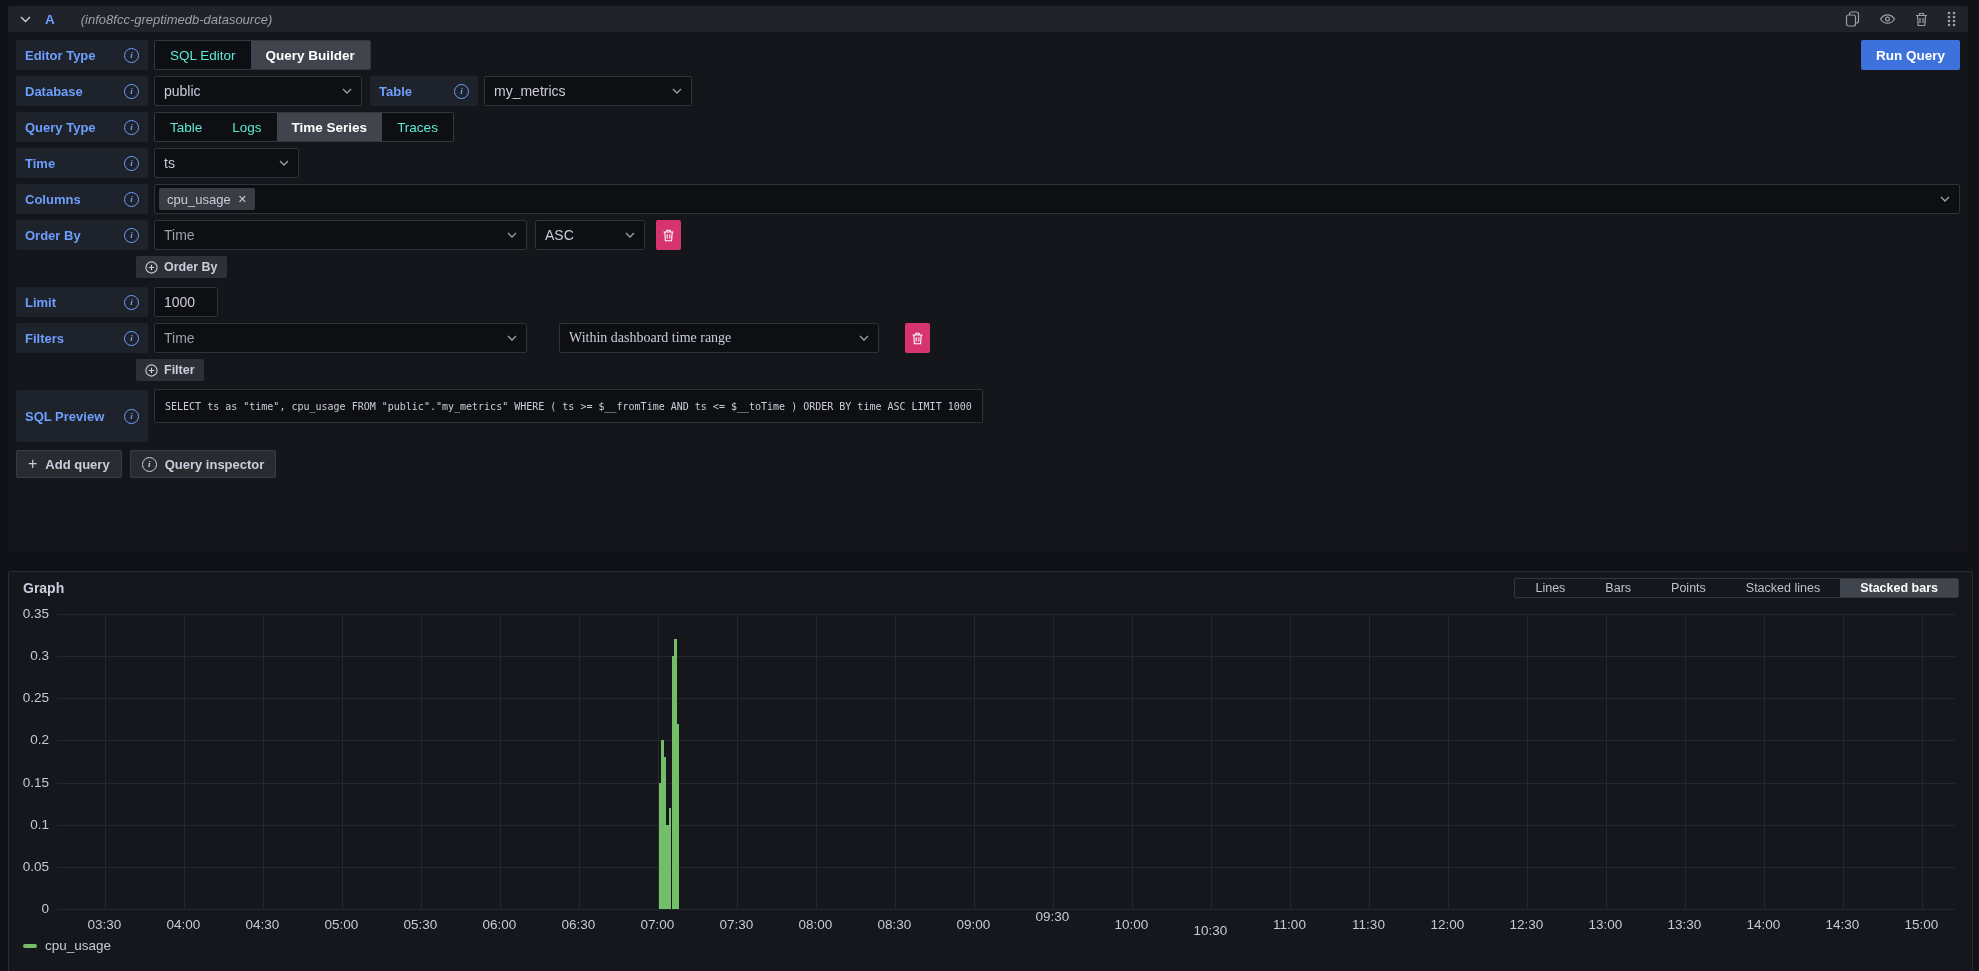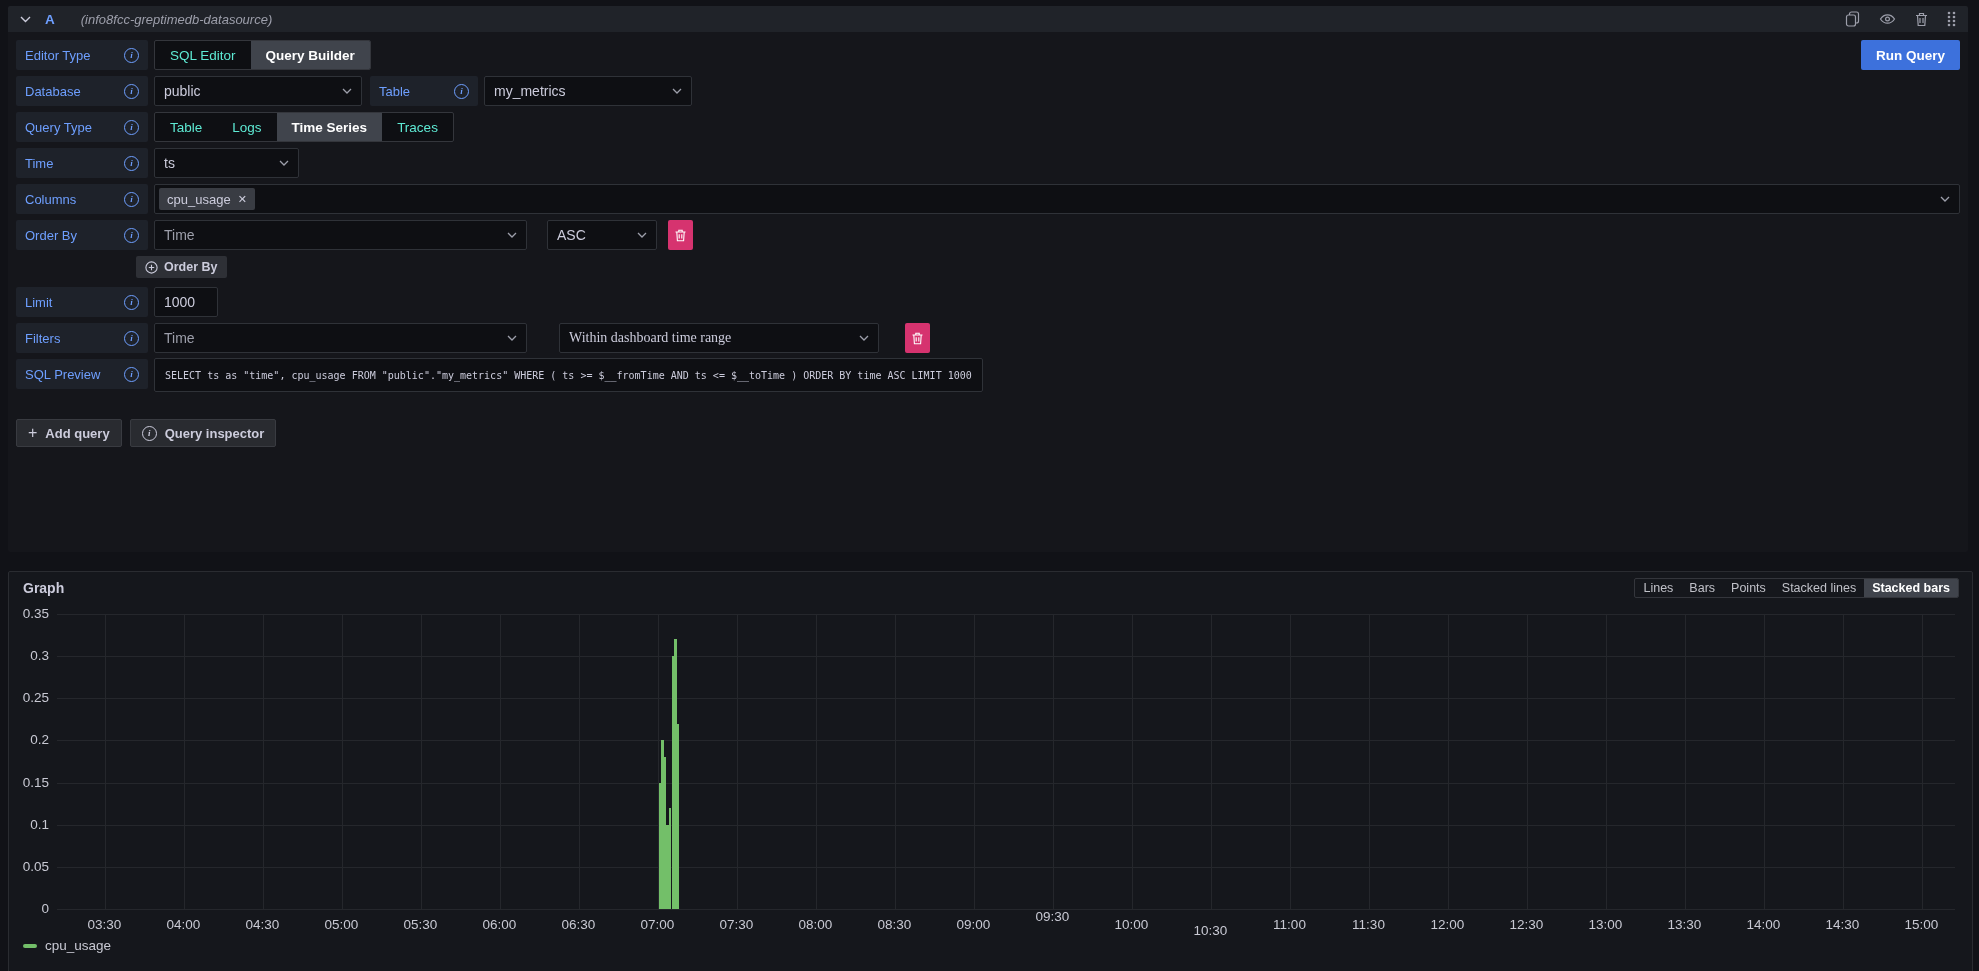--- a/index.html
+++ b/index.html
@@ -14,22 +14,22 @@
     padding:0 12px;border-radius:2px 2px 0 0;}
   .coll{display:flex;align-items:center;margin-right:14px;cursor:pointer;}
   .refid{color:#6e9fff;font-weight:700;font-size:13.5px;margin-right:26px;cursor:pointer;}
   .ds{color:#9d9fab;font-style:italic;font-size:13px;}
   .hicons{margin-left:auto;display:flex;align-items:center;gap:19px;}
   .hicon{display:flex;align-items:center;cursor:pointer;}
 
   .qbody{padding:8px;}
   .row{display:flex;align-items:stretch;height:30px;margin-bottom:6px;position:relative;}
   .lbl{width:114px;min-width:114px;background:#1e222a;color:#6e9fff;border-radius:2px;
-    display:flex;align-items:center;justify-content:space-between;padding:0 9px;
-    font-size:13px;font-weight:400;margin-right:6px;}
+    display:flex;align-items:center;justify-content:space-between;padding:11px 9px;
+    font-size:13px;font-weight:700;margin-right:6px;}
   .lbl.w2{width:90px;min-width:90px;}
   .info{width:13px;height:13px;min-width:13px;border:1.3px solid currentColor;border-radius:50%;
     display:inline-flex;align-items:center;justify-content:center;
     font:italic 700 9px "Liberation Serif","DejaVu Serif",serif;}
   .info::after{content:"i";}
 
   .seg{display:flex;align-items:stretch;background:#0e0f13;border:1px solid #34363c;
     border-radius:2px;overflow:hidden;}
   .seg .opt{display:flex;align-items:center;padding:0 15px;font-size:13.5px;
     color:#5eead4;cursor:pointer;white-space:nowrap;}
@@ -65,21 +65,21 @@
   .plus{font-size:16px;font-weight:400;color:#ccccdc;line-height:1;}
   .runq{margin-left:auto;background:#3d71dc;color:#fff;border:none;border-radius:2px;
     font-size:13.5px;font-weight:600;padding:0 15px;cursor:pointer;font-family:inherit;}
 
   
   .panel{position:absolute;left:8px;top:571px;width:1963px;height:402px;
     background:#15171c;border:1px solid #2a2c31;border-radius:2px;}
   .ptitle{position:absolute;left:14px;top:8px;color:#ccccdc;font-size:14px;font-weight:600;}
   .modes{position:absolute;right:13px;top:6px;display:flex;border:1px solid #34363c;
     border-radius:2px;overflow:hidden;background:#15171c;}
-  .modes .m{padding:2px 8px;font-size:12.5px;color:#c0c1c8;cursor:pointer;white-space:nowrap;}
+  .modes .m{padding:2px 20px;font-size:12.5px;color:#c0c1c8;cursor:pointer;white-space:nowrap;}
   .modes .m.sel{background:#40444c;color:#fff;font-weight:600;}
 
   #plot{position:absolute;inset:0;}
   .hgrid,.vgrid{position:absolute;background:#25272c;}
   .hgrid{height:1px;}
   .vgrid{width:1px;}
   .ylab{position:absolute;color:#c8c9d3;font-size:13.5px;text-align:right;width:40px;}
   .xlab{position:absolute;color:#c8c9d3;font-size:13.5px;text-align:center;width:60px;}
   .bar{position:absolute;}
   .legend{position:absolute;left:14px;top:366px;display:flex;align-items:center;gap:8px;
@@ -230,21 +230,21 @@
           <span class="info"></span>
         </div>
         <div class="select" style="width:353px;">
           <span class="ph">Time</span>
           <span class="chev">
             <svg width="10" height="6" viewBox="0 0 10 6">
                 <path d="M1 1l4 4 4-4" fill="none" stroke="#9d9fab" stroke-width="1.3"></path>
               </svg>
           </span>
         </div>
-        <div class="select" style="width:90px;margin-left:20px;">
+        <div class="select" style="width:90px;margin-left:8px;">
           <span>ASC</span>
           <span class="chev">
             <svg width="10" height="6" viewBox="0 0 10 6">
                 <path d="M1 1l4 4 4-4" fill="none" stroke="#9d9fab" stroke-width="1.3"></path>
               </svg>
           </span>
         </div>
         <button class="trashbtn" style="margin-left:11px;">
           <svg width="11" height="13" viewBox="0 0 11 13">
               <path d="M.5 3h10M3.8 3V1.2h3.4V3M1.8 3l.6 8.8h6.2l.6-8.8M4.2 5.2v4.4M6.8 5.2v4.4" fill="none" stroke="#fff" stroke-width="1.1"></path>
@@ -291,20 +291,29 @@
               </svg>
           </span>
         </div>
         <button class="trashbtn" style="margin-left:26px;">
           <svg width="11" height="13" viewBox="0 0 11 13">
               <path d="M.5 3h10M3.8 3V1.2h3.4V3M1.8 3l.6 8.8h6.2l.6-8.8M4.2 5.2v4.4M6.8 5.2v4.4" fill="none" stroke="#fff" stroke-width="1.1"></path>
             </svg>
         </button>
       </div>
 
+      <div class="subrow">
+        <button class="btn-sm">
+          <svg width="13" height="13" viewBox="0 0 13 13">
+              <circle cx="6.5" cy="6.5" r="5.6" fill="none" stroke="#ccccdc" stroke-width="1.1"></circle>
+              <path d="M6.5 3.8v5.4M3.8 6.5h5.4" stroke="#ccccdc" stroke-width="1.1"></path>
+            </svg>
+          <span>Filter</span>
+        </button>
+      </div>
 
       <div class="row rowsql">
         <div class="lbl" style="height:30px;">
           <span>SQL Preview</span>
           <span class="info"></span>
         </div>
         <div class="sqlbox">SELECT ts as "time", cpu_usage FROM "public"."my_metrics" WHERE ( ts &gt;= $__fromTime AND ts &lt;= $__toTime ) ORDER BY time ASC LIMIT 1000</div>
       </div>
 
       <div class="footrow">

